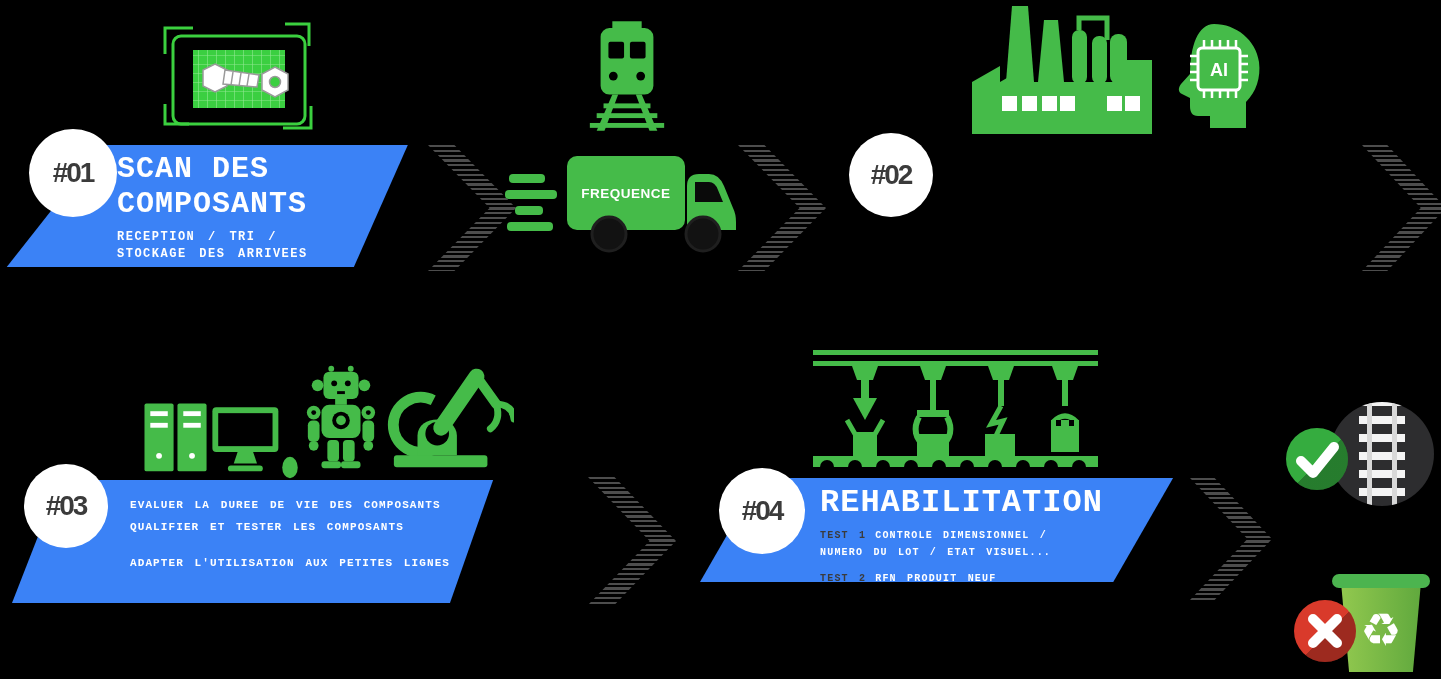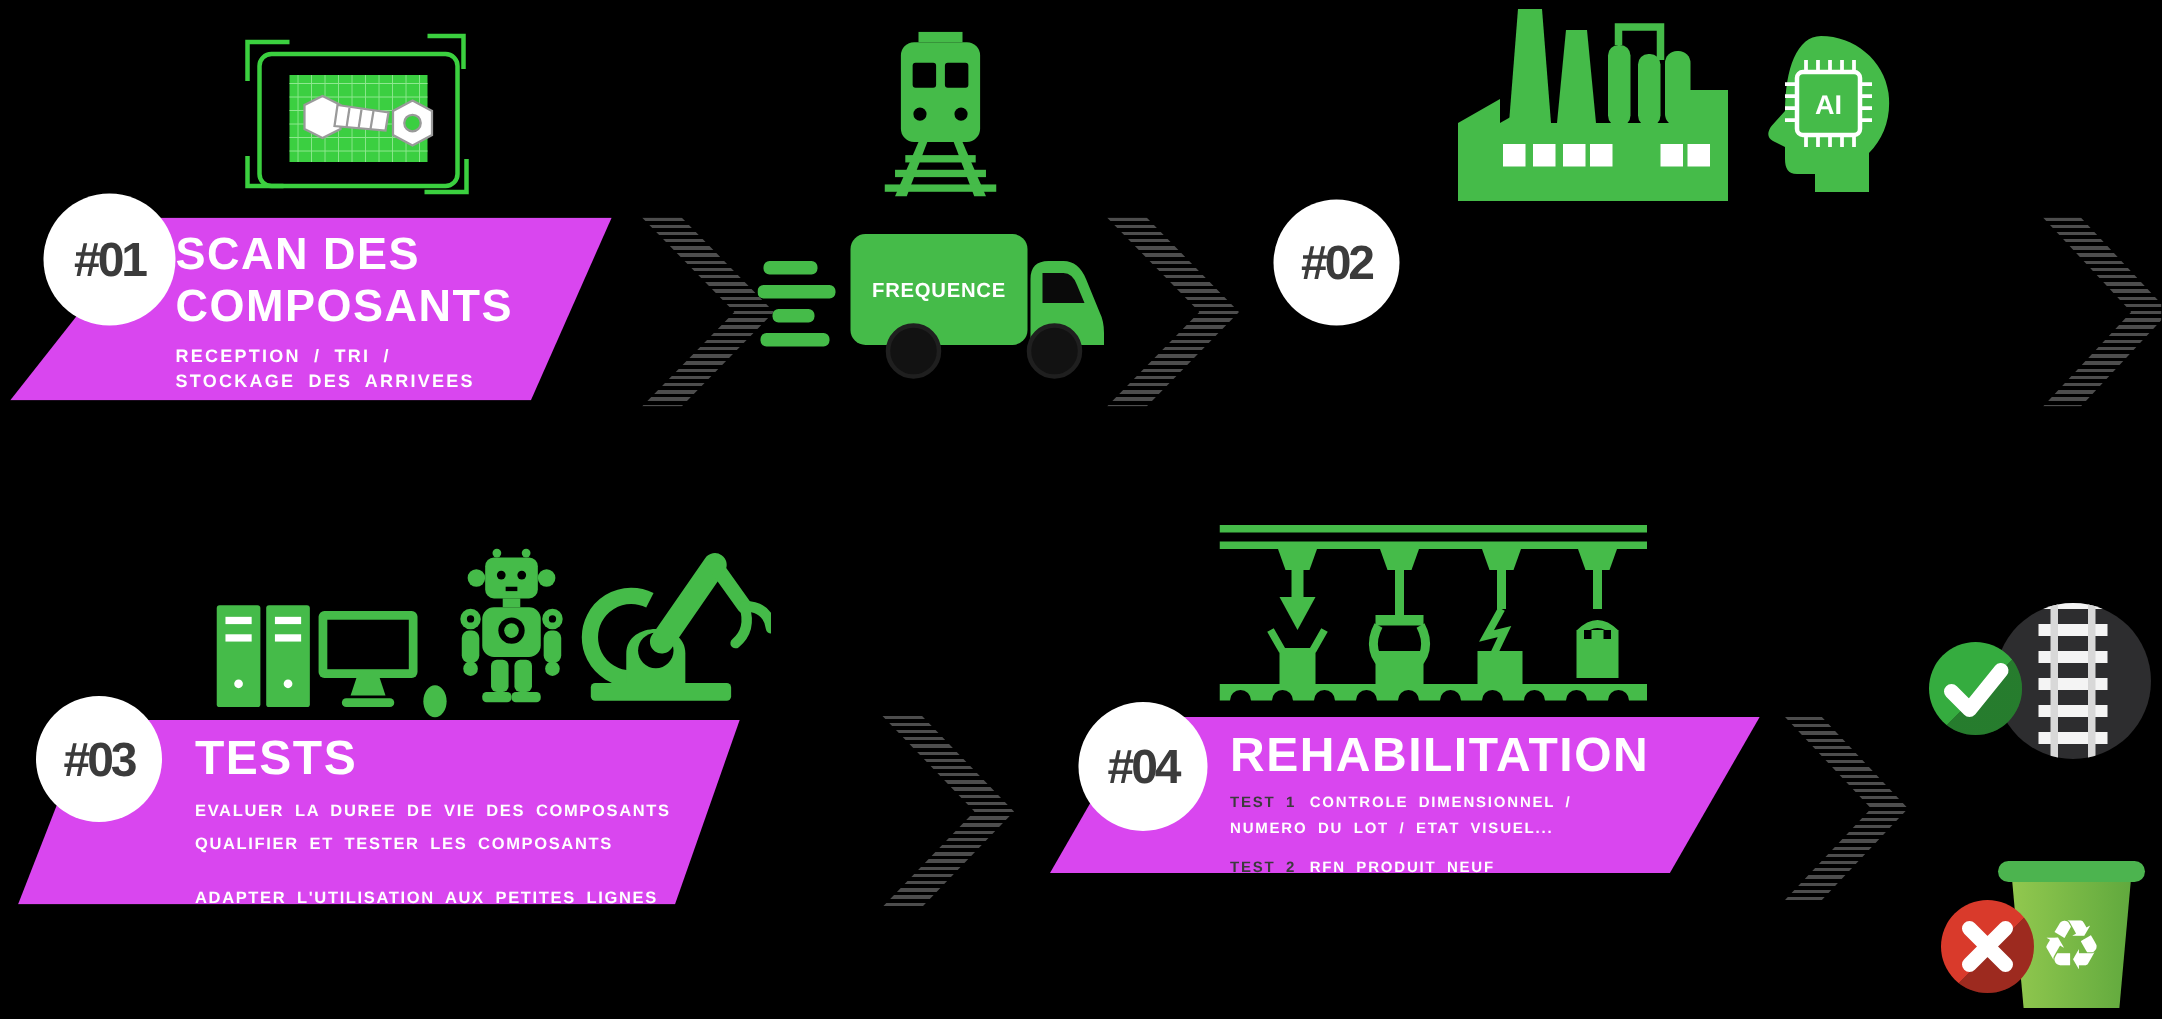--- a/index.html
+++ b/index.html
@@ -1,21 +1,21 @@
 <!DOCTYPE html>
 <html><head>
 <meta charset="utf-8">
 <style>
   html,body{margin:0;padding:0;background:#000;}
   #stage{position:relative;width:1441px;height:679px;background:#000;overflow:hidden;
          font-family:"Liberation Sans",sans-serif;}
   .abs{position:absolute;}
 
   
-  .banner{position:absolute;background:#d946ef;}
+  .banner{position:absolute;background:#3b82f6;font-family:Liberation Mono, monospace;}
   .b1{left:5px;top:145px;width:435px;height:122px;
       clip-path:polygon(22.5% 0,92.6% 0,80.2% 100%,0.4% 100%);}
   .b2{left:835px;top:145px;width:525px;height:118px;
       clip-path:polygon(5% 0,99.6% 0,87.6% 100%,0 100%);}
   .b3{left:12px;top:480px;width:485px;height:123px;
       clip-path:polygon(9.9% 0,99.2% 0,90.3% 100%,0 100%);}
   .b4{left:700px;top:478px;width:475px;height:104px;
       clip-path:polygon(12.6% 0,99.6% 0,87% 100%,0 100%);}
   .content{position:absolute;top:7px;}
   .b1 .content{left:112px;} .b2 .content{left:115px;}
@@ -26,21 +26,21 @@
   .b1 .sub{margin-top:7px;font-size:12px;line-height:17px;letter-spacing:1.5px;word-spacing:4px;}
   .b2 .sub{margin-top:6px;font-size:11.5px;line-height:15.5px;letter-spacing:1.2px;word-spacing:3px;}
   .b3 .sub{margin-top:9px;font-size:11px;line-height:18px;letter-spacing:1.1px;word-spacing:3px;}
   .b4 .sub{margin-top:6px;font-size:10px;line-height:17px;letter-spacing:1.2px;word-spacing:3px;}
   .sub .dark{color:#3b3b3b;margin-right:9px;}
   .gap{height:9px;}
 
   
   .step-circle{position:absolute;background:#fff;border-radius:50%;
     display:flex;align-items:center;justify-content:center;
-    color:#3b3b3b;font-weight:bold;font-size:32px;letter-spacing:-2px;}
+    color:#3b3b3b;font-weight:bold;font-size:28px;letter-spacing:-2px;}
   .c1{left:29px;top:129px;width:88px;height:88px;}
   .c2{left:849px;top:133px;width:84px;height:84px;}
   .c3{left:24px;top:464px;width:84px;height:84px;}
   .c4{left:719px;top:468px;width:86px;height:86px;}
 
   
   .chev{position:absolute;
     background:repeating-linear-gradient(180deg,#4d4d4d 0 2.2px,rgba(0,0,0,0) 2.2px 4.8px);
     clip-path:polygon(0 0,30% 0,100% 50%,30% 100%,0 100%,70% 50%);}
   .ch1{left:428px;top:145px;width:88px;height:126px;}
@@ -224,21 +224,20 @@
     <path d="M32,98 V78 C32,56 72,56 72,78 V98 Z" fill="#45bb49"></path>
     <circle cx="52" cy="76" r="12" fill="#000"></circle>
     <line x1="56" y1="70" x2="92" y2="18" stroke="#45bb49" stroke-width="16" stroke-linecap="round"></line>
     <line x1="92" y1="18" x2="112" y2="46" stroke="#45bb49" stroke-width="10" stroke-linecap="round"></line>
     <path d="M112,46 q16,0 18,15" fill="none" stroke="#45bb49" stroke-width="7" stroke-linecap="round"></path>
     <path d="M112,46 q5,16 -6,25" fill="none" stroke="#45bb49" stroke-width="7" stroke-linecap="round"></path>
   </svg>
 
   <div class="banner b3">
     <div class="content">
-      <div class="title">TESTS</div>
       <div class="sub">EVALUER LA DUREE DE VIE DES COMPOSANTS</div>
       <div class="sub" style="margin-top:4px">QUALIFIER ET TESTER LES COMPOSANTS</div>
       <div class="sub" style="margin-top:18px">ADAPTER L'UTILISATION AUX PETITES LIGNES</div>
     </div>
   </div>
   <div class="step-circle c3">#03</div>
 
   <div class="chev ch4"></div>
 
   <svg class="abs" style="left:813px;top:348px" width="285" height="127" viewBox="0 0 285 127">

